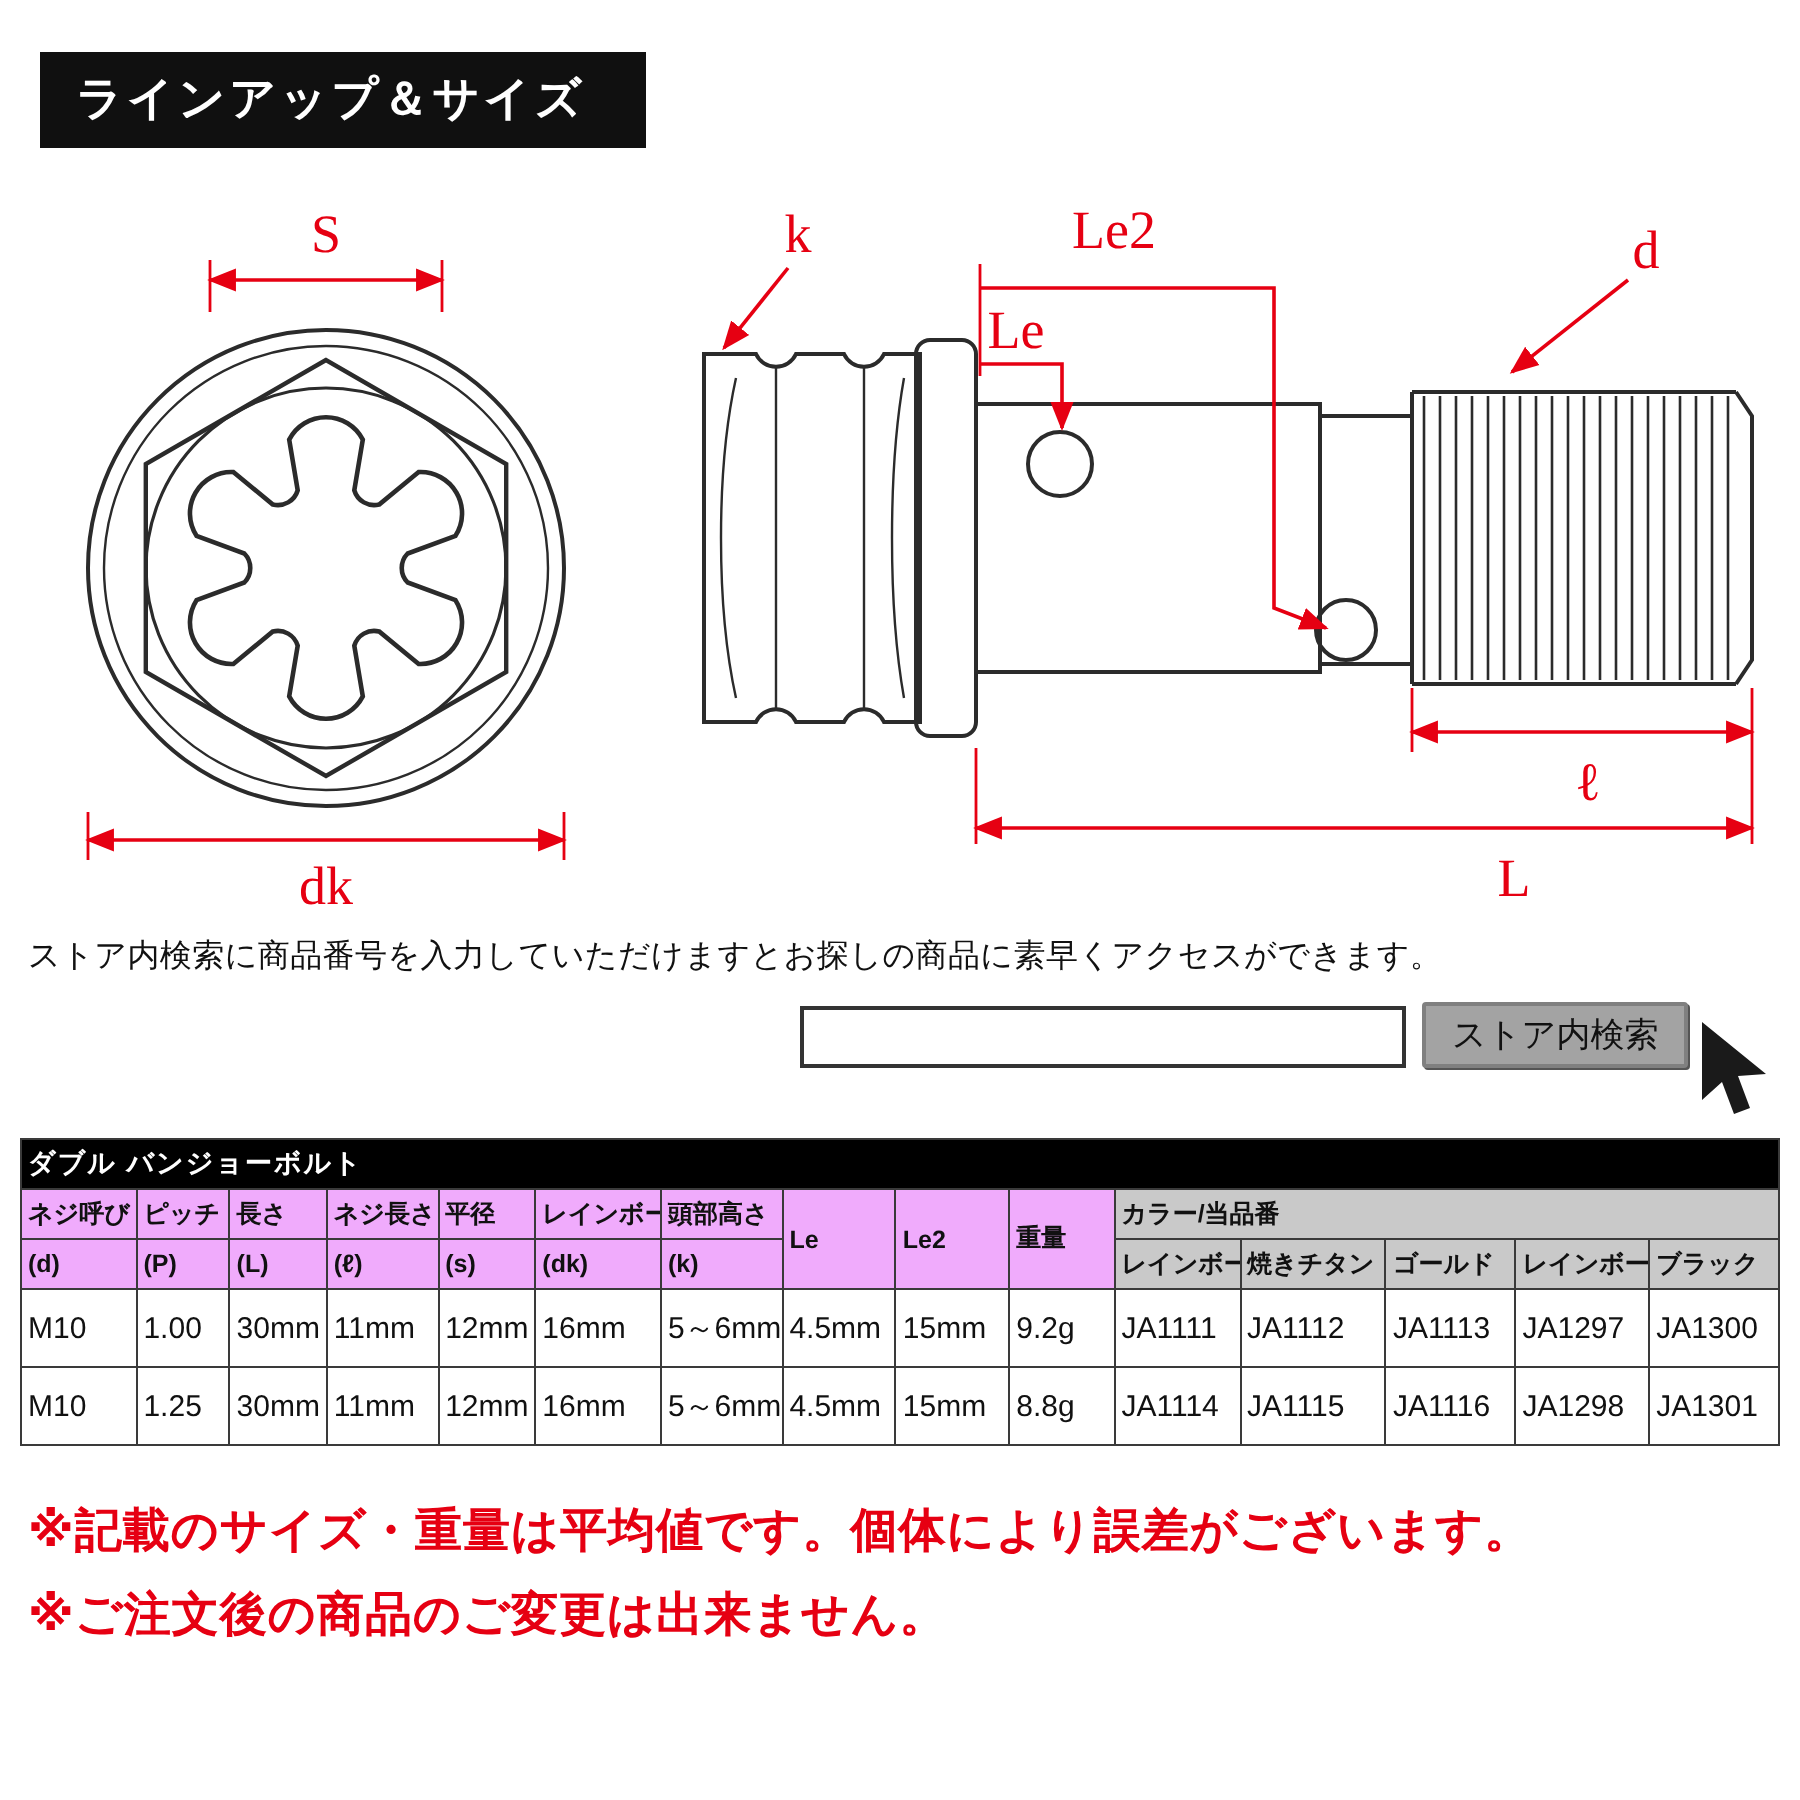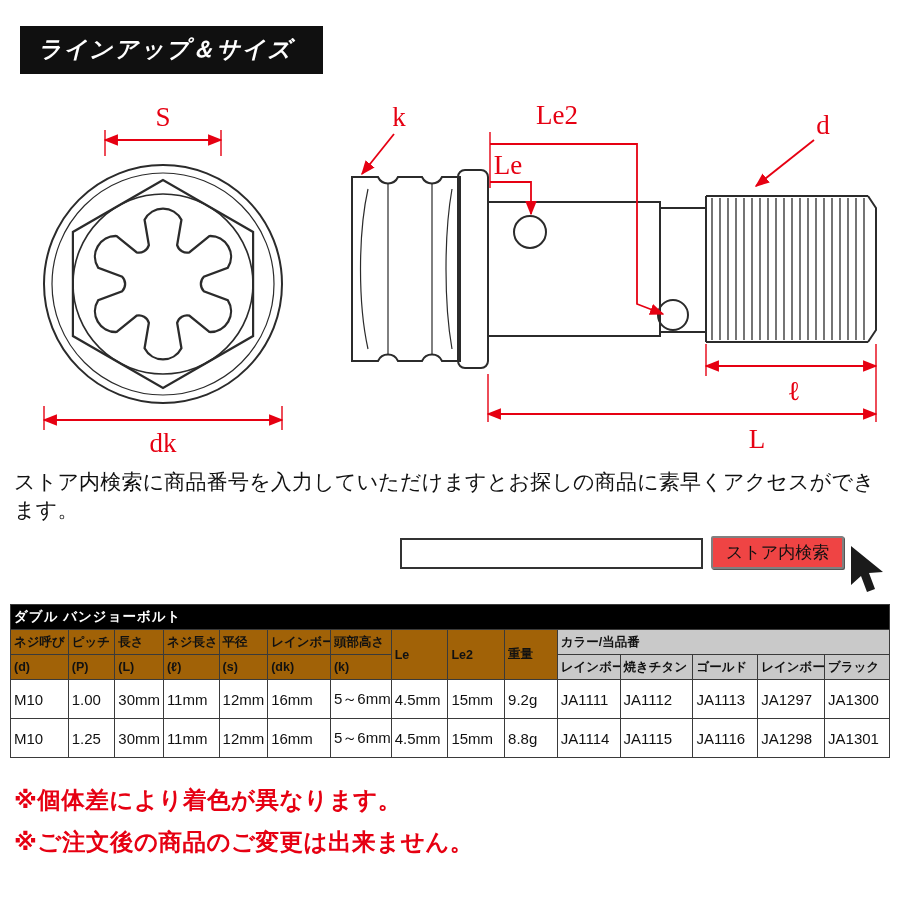--- a/index.html
+++ b/index.html
@@ -1,32 +1,32 @@
 <!DOCTYPE html>
 <html><head>
 <meta charset="utf-8">
 <style>
   * { margin:0; padding:0; box-sizing:border-box; }
   html,body { width:900px; height:900px; background:#ffffff; overflow:hidden;
               font-family:"Liberation Sans","DejaVu Sans",sans-serif; color:#111; }
-  .top-bar { display:flex; justify-content:space-between; align-items:center; margin:26px 18px 0 20px;font-style:italic; }
+  .top-bar { display:flex; justify-content:space-between; align-items:center; margin:26px 18px 0 20px; }
   .badge { background:#101010; color:#fff; font-size:23px; font-weight:bold; padding:8px 30px 9px 18px; letter-spacing:2px; }
   .variant { font-size:30px; font-weight:bold; padding-top:4px; letter-spacing:1px; }
   .diagram-wrap { width:900px; height:392px; }
-  .instruction { font-size:21px; margin:2px 14px 0; letter-spacing:0.2px; }
+  .instruction { font-size:16px; margin:2px 14px 0; letter-spacing:0.2px; }
   .search-row { display:flex; align-items:flex-start; margin:12px 0 0 400px; height:54px; }
   .search-input { width:303px; height:31px; border:2px solid #333; background:#fff; font-size:16px; padding:0 6px; margin-top:2px; }
   .search-btn { margin-left:8px; height:33px; padding:0 13px; font-size:17px; color:#111;
-                background:#ef4444; border:2px solid #808080; border-radius:2px; box-shadow:1px 1px 0 #555; cursor:pointer; }
+                background:#a3a3a3; border:2px solid #808080; border-radius:2px; box-shadow:1px 1px 0 #555; cursor:pointer; }
   .cursor-icon { margin-left:2px; margin-top:8px; }
   .spec-table { border-collapse:collapse; margin:14px auto 0; width:880px; table-layout:fixed; }
   .spec-table th, .spec-table td { border:1px solid #3a3a3a; text-align:left; vertical-align:middle;
                                    padding:3px; font-size:12.5px; overflow:hidden; white-space:nowrap; }
   .tbl-title td { background:#000; color:#fff; font-size:13.5px; font-weight:bold; height:23px; letter-spacing:1px; }
-  .hdr th { font-weight:bold; height:25px; background:#a16207; }
+  .hdr th { font-weight:bold; height:25px; background:#f0abfc; }
   .gray { background:#c9c9c9 !important; }
   .data-row td { height:39px; font-size:15px; }
   .notes { margin:26px 14px 0; list-style:none; }
   .notes li { color:#e60012; font-size:23.5px; font-weight:600; margin-bottom:10px; letter-spacing:0.5px; }
 </style>
 </head>
 <body>
 
 <div class="top-bar">
   <div class="badge">ラインアップ＆サイズ</div>
@@ -185,15 +185,15 @@
       <td>JA1114</td>
       <td>JA1115</td>
       <td>JA1116</td>
       <td>JA1298</td>
       <td>JA1301</td>
     </tr>
   </tbody>
 </table>
 
 <ul class="notes">
-  <li>※個体差により着色が異なります。</li>
+  <li>※記載のサイズ・重量は平均値です。個体により誤差がございます。</li>
   <li>※ご注文後の商品のご変更は出来ません。</li>
 </ul>
 
 </body></html>

